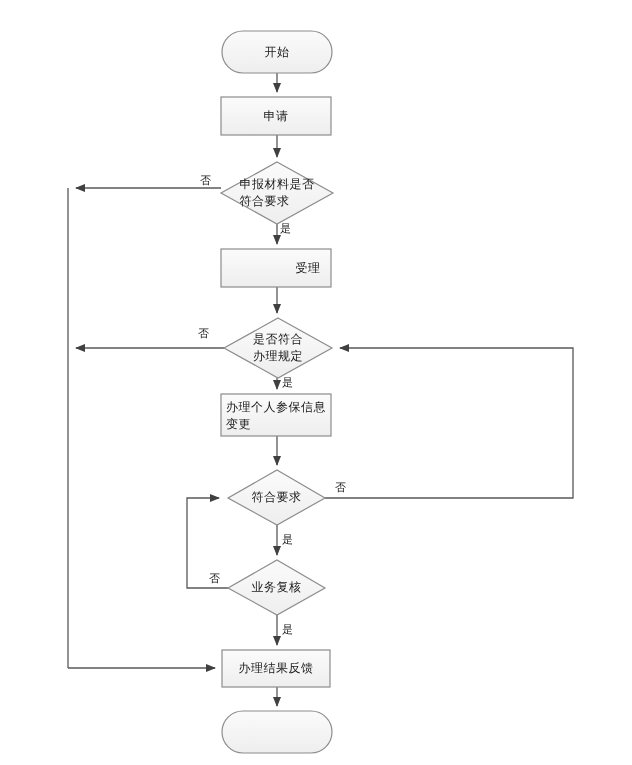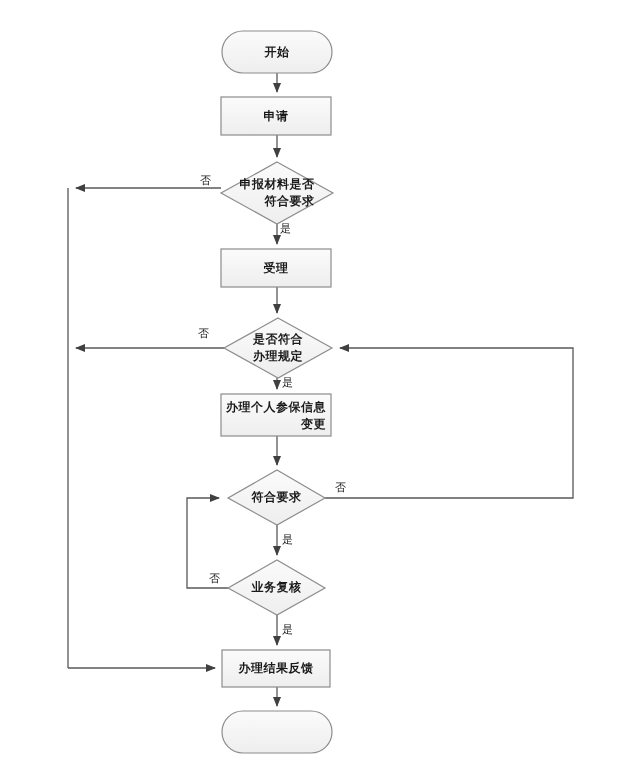--- a/index.html
+++ b/index.html
@@ -24,28 +24,27 @@
     left: 0;
     top: 0;
     width: 632px;
     height: 765px;
   }
   .node-label {
     position: absolute;
     display: flex;
     align-items: center;
     justify-content: center;
-    text-align: right;
+    text-align: left;
     color: #1a1a1a;
     font-size: 12px;
     line-height: 17px;
     letter-spacing: 0.5px;
     white-space: pre-line;
     pointer-events: none;
-    font-weight: bold;
   }
   .edge-label {
     position: absolute;
     color: #1a1a1a;
     font-size: 11px;
     line-height: 12px;
     letter-spacing: 0.3px;
     white-space: nowrap;
     pointer-events: none;
   }
@@ -121,21 +120,21 @@
     </g>
   </svg>
 
   <div class="node-label" style="left:222px; top:31px; width:110px; height:42px;">开始</div>
 
   <div class="node-label" style="left:221px; top:97px; width:110px; height:38px;">申请</div>
 
   <div class="node-label" style="left:209px; top:162px; width:136px; height:62px;">申报材料是否
 符合要求</div>
 
-  <div class="node-label" style="left:221px; top:249px; width:110px; height:38px;">受理</div>
+  <div class="node-label" style="left:221px; top:249px; width:110px; height:38px;padding-left:32px;">受理</div>
 
   <div class="node-label" style="left:224px; top:318px; width:108px; height:60px;">是否符合
 办理规定</div>
 
   <div class="node-label" style="left:219px; top:394px; width:114px; height:43px;">办理个人参保信息
 变更</div>
 
   <div class="node-label" style="left:228px; top:470px; width:97px; height:55px;">符合要求</div>
 
   <div class="node-label" style="left:228px; top:560px; width:97px; height:55px;">业务复核</div>

